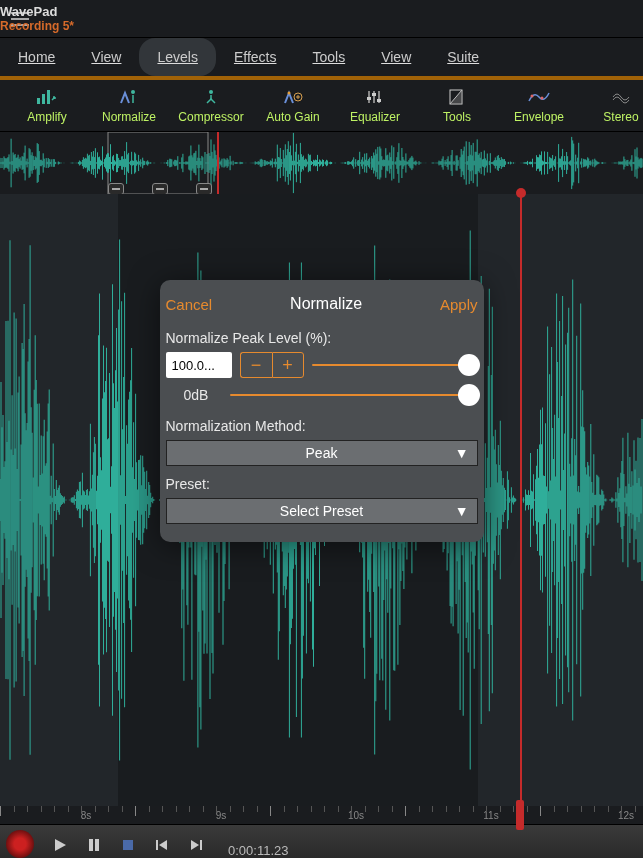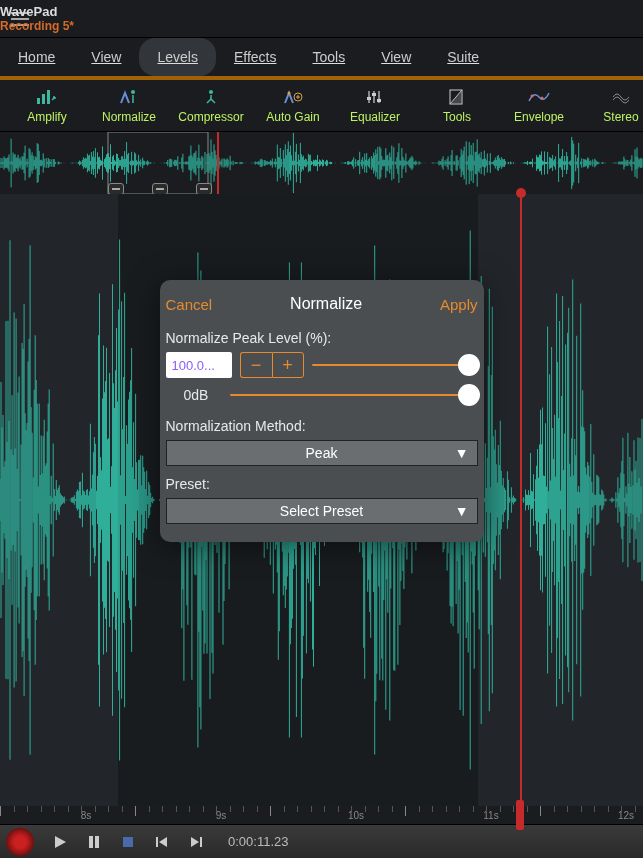--- a/index.html
+++ b/index.html
@@ -113,21 +113,21 @@
   .ruler .tick.major { height:10px; background:#888; }
   .ruler .label { position:absolute; top:4px; transform:translateX(-50%); }
   .ruler .marker {
     position:absolute; top:-6px; width:8px; height:30px; background:#c52b2b; border-radius:2px;
   }
 
   
   .transport {
     height: 34px;
     background: linear-gradient(#3a3a3a,#2a2a2a);
-    display:flex; align-items:center;
+    display:flex; align-items:flex-end;
     padding-left:6px;
     gap:2px;
     border-top:1px solid #000;
   }
   .rec-btn {
     width:28px; height:28px;
     background: radial-gradient(#cc2020 30%, #701010 70%);
     border-radius:50%;
     margin-right:8px;
   }
@@ -164,21 +164,21 @@
     display:flex; justify-content:space-between; align-items:center;
     height:28px;
     margin-bottom:12px;
   }
   .dlg-head .dlg-title { font-size:16px; color:#fff; }
   .dlg-head .link { font-size:15px; color:#e68a2e; cursor:pointer; }
   .field-label { font-size:14px; margin:10px 0 6px; }
   .row { display:flex; align-items:center; gap:8px; }
   .numbox {
     width:66px; height:26px;
-    background:#fff; color:#8b5cf6; font-size:13px;
+    background:#fff; color:#000000; font-size:13px;
     border:none; padding:0 6px;
     border-radius:2px;
   }
   .stepper {
     display:flex;
   }
   .step {
     width:32px; height:26px;
     border:1px solid #e68a2e;
     display:flex; align-items:center; justify-content:center;

